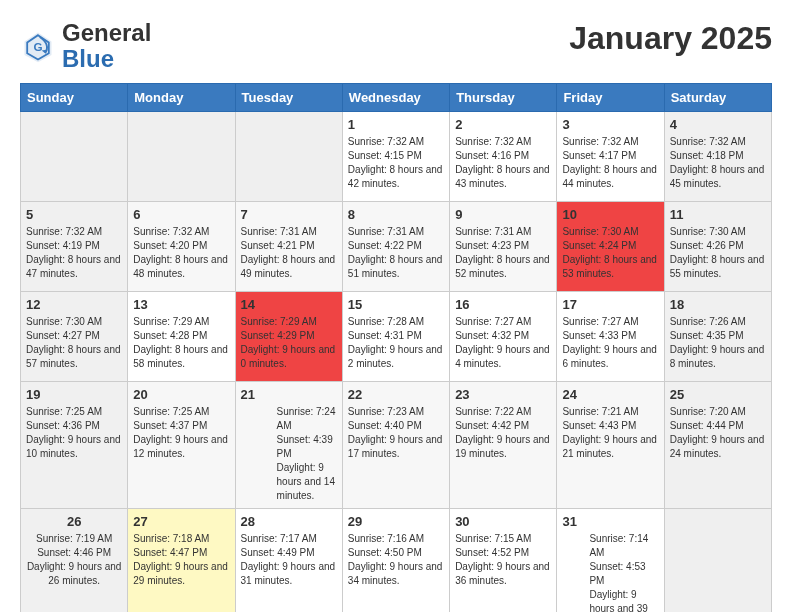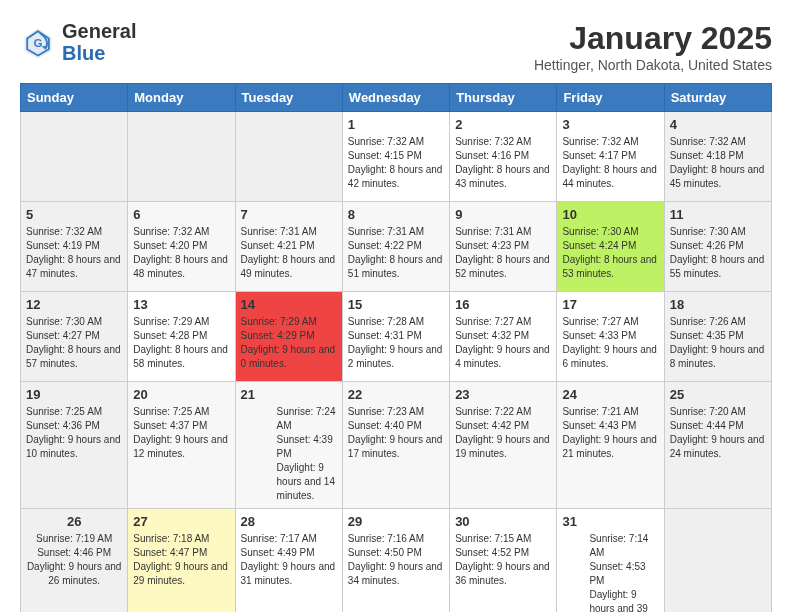--- a/index.html
+++ b/index.html
@@ -15,21 +15,21 @@
       justify-content: space-between;
       align-items: flex-start;
       margin-bottom: 10px;
     }
     .logo {
       display: flex;
       align-items: center;
       gap: 6px;
     }
     .logo-text {
-      font-size: 20px;
+      font-size: 24px;
       font-weight: bold;
       color: #333;
       line-height: 1.1;
     }
     .logo-text .blue { color: #2b6cb0; }
     .logo-icon {
       width: 36px;
       height: 36px;
     }
     .title-block {
@@ -96,21 +96,20 @@
       <path d="M22,10 Q34,18 28,28" stroke="#3a7abf" stroke-width="2" fill="none"></path>
       <polygon points="28,28 24,25 31,24" fill="#3a7abf"></polygon>
     </svg>
     <div class="logo-text">
       <span>General</span><br>
       <span class="blue">Blue</span>
     </div>
   </div>
   <div class="title-block">
     <div class="month-year">January 2025</div>
-    <div class="location">Hettinger, North Dakota, United States</div>
   </div>
 </div>
 
 <table>
   <thead>
     <tr>
     <th>Sunday</th>
         <th>Monday</th>
         <th>Tuesday</th>
         <th>Wednesday</th>
@@ -173,21 +172,21 @@
           <div class="day-info" style="white-space: pre-line;">Sunrise: 7:31 AM
 Sunset: 4:22 PM
 Daylight: 8 hours and 51 minutes.</div>
         </td>
         <td style="background-color: rgb(247, 247, 247);">
           <span class="day-num">9</span>
           <div class="day-info" style="white-space: pre-line;">Sunrise: 7:31 AM
 Sunset: 4:23 PM
 Daylight: 8 hours and 52 minutes.</div>
         </td>
-        <td style="background-color: #bef264;">
+        <td style="background-color: #ef4444;">
           <span class="day-num">10</span>
           <div class="day-info" style="white-space: pre-line;">Sunrise: 7:30 AM
 Sunset: 4:24 PM
 Daylight: 8 hours and 53 minutes.</div>
         </td>
         <td style="background-color: rgb(240, 240, 240);">
           <span class="day-num">11</span>
           <div class="day-info" style="white-space: pre-line;">Sunrise: 7:30 AM
 Sunset: 4:26 PM
 Daylight: 8 hours and 55 minutes.</div>

